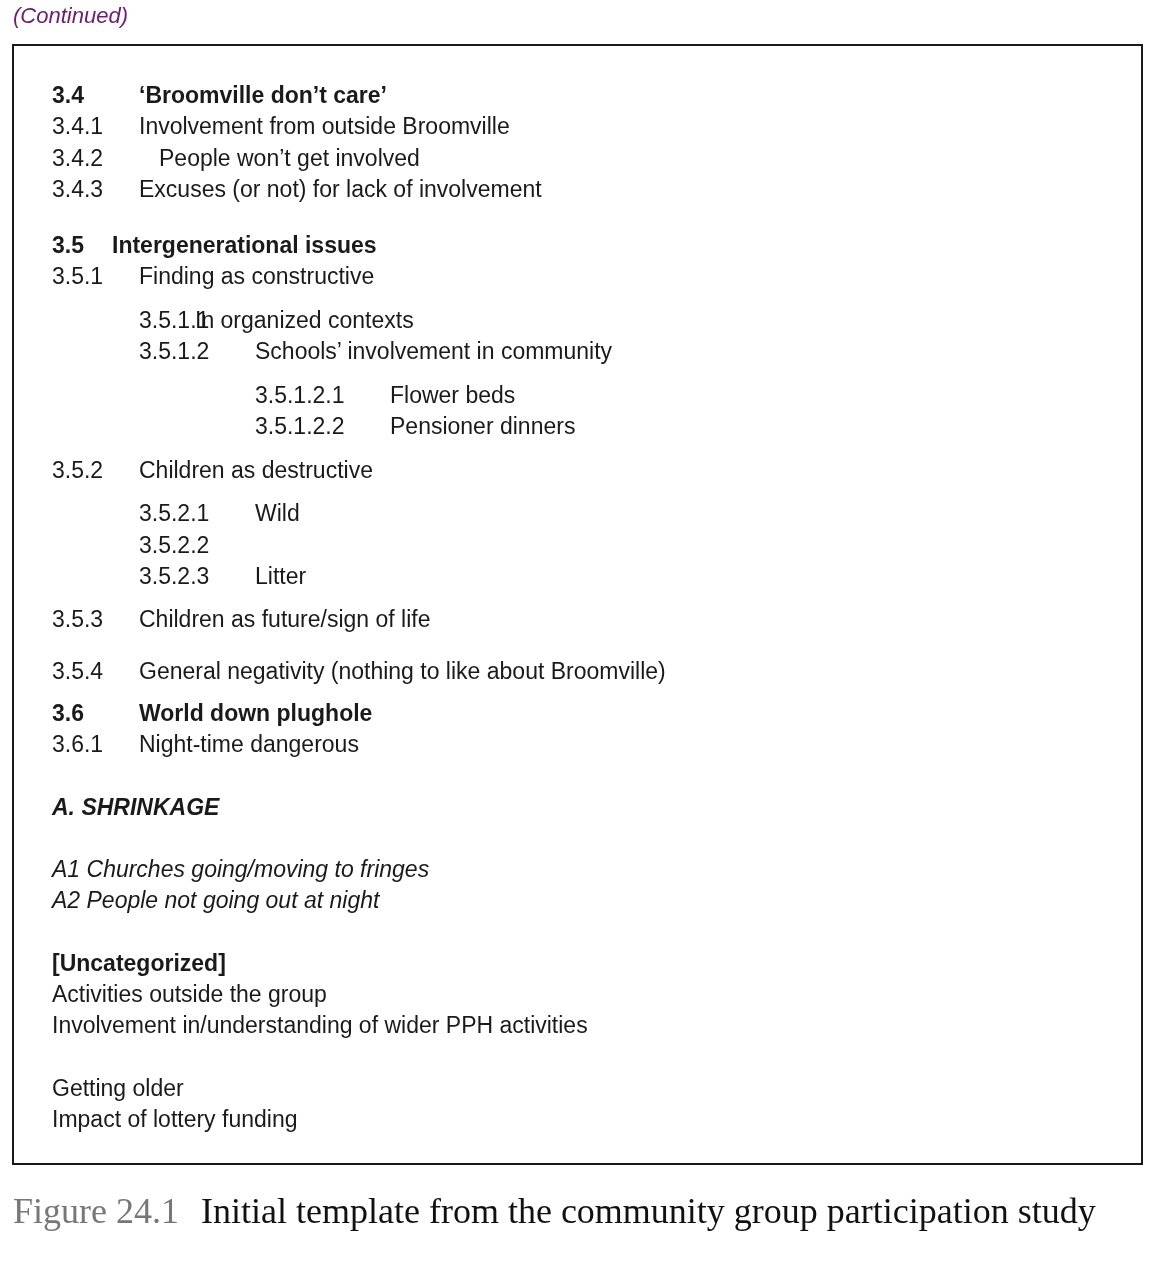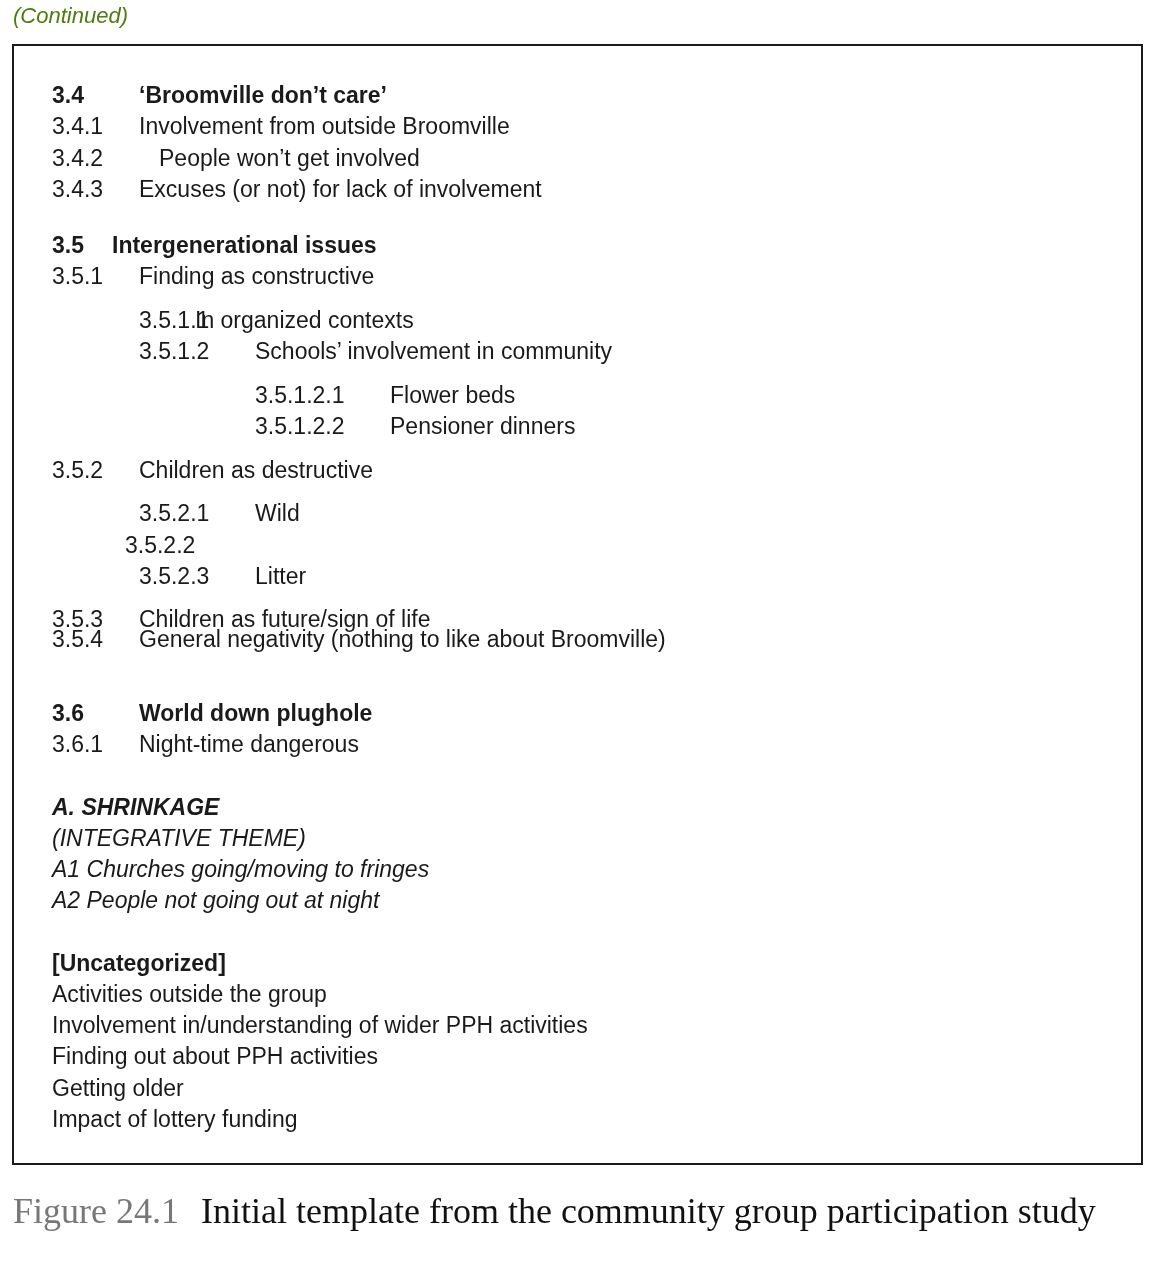--- a/index.html
+++ b/index.html
@@ -2,21 +2,21 @@
 <html><head>
 <meta charset="utf-8">
 <style>
   html, body { margin: 0; padding: 0; background: #ffffff; }
   body {
     width: 1151px; height: 1274px; position: relative; overflow: hidden;
     font-family: "Liberation Sans", sans-serif; color: #1a1a1a;
   }
   .continued {
     position: absolute; left: 13px; top: 3px;
-    font-style: italic; font-size: 22px; color: #4d7c0f;
+    font-style: italic; font-size: 22px; color: #701a75;
   }
   .box {
     position: absolute; left: 12px; top: 44px; width: 1127px; height: 1117px;
     border: 2px solid #1a1a1a; box-sizing: content-box;
   }
   .row {
     position: absolute; font-size: 23px; line-height: 28px; white-space: nowrap;
   }
   .num { position: absolute; left: 0; }
   .bold { font-weight: bold; }
@@ -77,53 +77,51 @@
     <span style="margin-left:135px">Pensioner dinners</span>
   </div>
   <div class="row" style="left:38px;top:410px;">
     <span class="num">3.5.2</span>
     <span style="margin-left:87px">Children as destructive</span>
   </div>
   <div class="row" style="left:125px;top:453px;">
     <span class="num">3.5.2.1</span>
     <span style="margin-left:116px">Wild</span>
   </div>
-  <div class="row" style="left:111px;top:485px;">
+  <div class="row" style="left:125px;top:485px;">
     <span class="num">3.5.2.2</span>
   </div>
   <div class="row" style="left:125px;top:516px;">
     <span class="num">3.5.2.3</span>
     <span style="margin-left:116px">Litter</span>
   </div>
   <div class="row" style="left:38px;top:559px;">
     <span class="num">3.5.3</span>
     <span style="margin-left:87px">Children as future/sign of life</span>
   </div>
-  <div class="row" style="left:38px;top:579px;">
+  <div class="row" style="left:38px;top:611px;">
     <span class="num">3.5.4</span>
     <span style="margin-left:87px">General negativity (nothing to like about Broomville)</span>
   </div>
 
   <div class="row bold" style="left:38px;top:653px;">
     <span class="num">3.6</span>
     <span style="margin-left:87px">World down plughole</span>
   </div>
   <div class="row" style="left:38px;top:684px;">
     <span class="num">3.6.1</span>
     <span style="margin-left:87px">Night-time dangerous</span>
   </div>
 
   <div class="row bold ital" style="left:38px;top:747px;">A. SHRINKAGE</div>
-  <div class="row ital" style="left:38px;top:778px;">(INTEGRATIVE THEME)</div>
   <div class="row ital" style="left:38px;top:809px;">A1 Churches going/moving to fringes</div>
   <div class="row ital" style="left:38px;top:840px;">A2 People not going out at night</div>
 
   <div class="row bold" style="left:38px;top:903px;">[Uncategorized]</div>
   <div class="row" style="left:38px;top:934px;">Activities outside the group</div>
   <div class="row" style="left:38px;top:965px;">Involvement in/understanding of wider PPH activities</div>
-  <div class="row" style="left:38px;top:996px;">Finding out about PPH activities</div>
   <div class="row" style="left:38px;top:1028px;">Getting older</div>
   <div class="row" style="left:38px;top:1059px;">Impact of lottery funding</div>
 </div>
 
 <div class="caption">
   <span class="fig">Figure 24.1</span><span>Initial template from the community group participation study</span>
 </div>
 
 </body></html>

